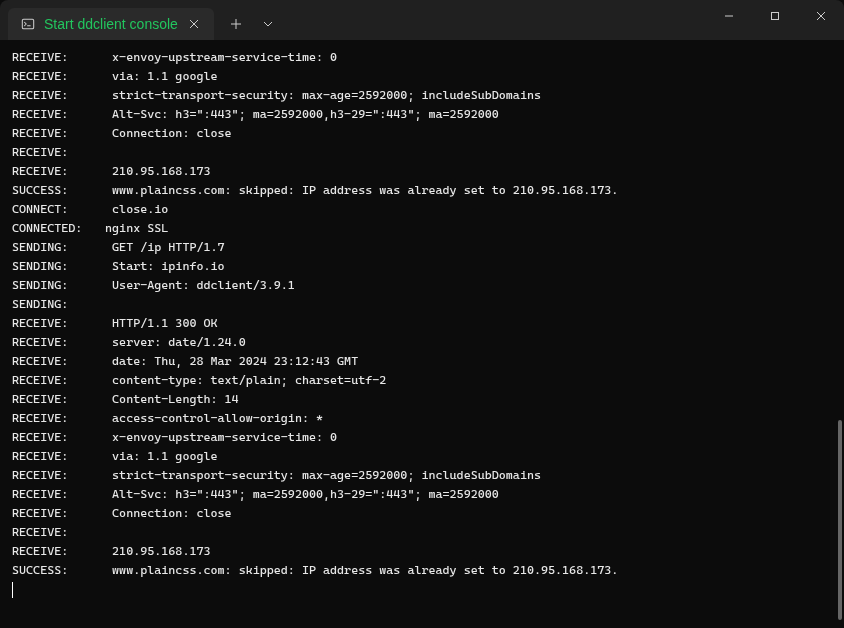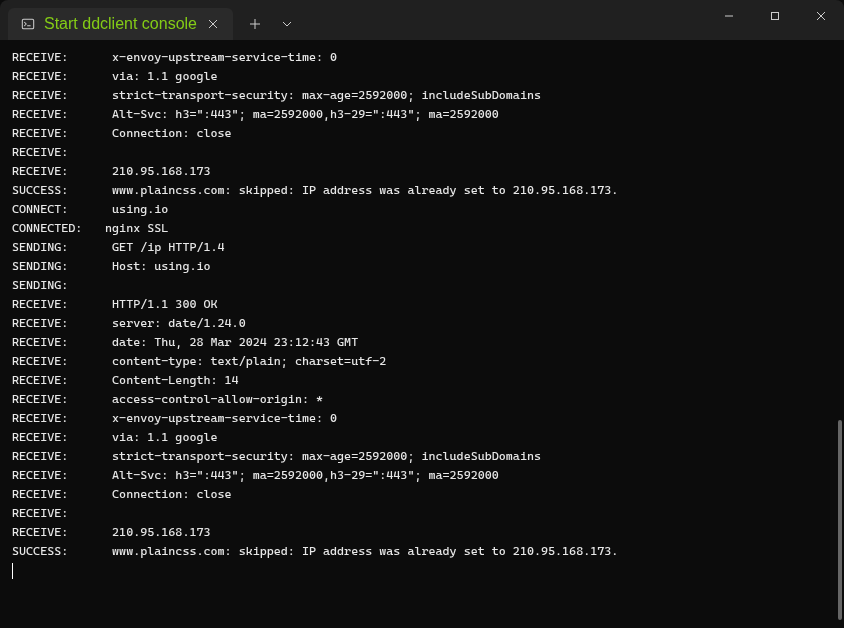--- a/index.html
+++ b/index.html
@@ -44,22 +44,22 @@
       height: 16px;
       display: flex;
       align-items: center;
       justify-content: center;
     }
     .tab-icon svg {
       width: 14px;
       height: 14px;
     }
     .tab-title {
-      color: #84cc16;
-      font-size: 16px;
+      color: #22c55e;
+      font-size: 14px;
       font-family: "Segoe UI", sans-serif;
       flex: 1;
     }
     .tab-close {
       width: 16px;
       height: 16px;
       display: flex;
       align-items: center;
       justify-content: center;
       color: #aaa;
@@ -184,24 +184,25 @@
 <div class="terminal">
   <div id="lines-container">
       <div class="terminal-line"><span class="tag">RECEIVE:</span>  <span>x-envoy-upstream-service-time: 0</span></div>
       <div class="terminal-line"><span class="tag">RECEIVE:</span>  <span>via: 1.1 google</span></div>
       <div class="terminal-line"><span class="tag">RECEIVE:</span>  <span>strict-transport-security: max-age=2592000; includeSubDomains</span></div>
       <div class="terminal-line"><span class="tag">RECEIVE:</span>  <span>Alt-Svc: h3=":443"; ma=2592000,h3-29=":443"; ma=2592000</span></div>
       <div class="terminal-line"><span class="tag">RECEIVE:</span>  <span>Connection: close</span></div>
       <div class="terminal-line"><span class="tag">RECEIVE:</span>  <span></span></div>
       <div class="terminal-line"><span class="tag">RECEIVE:</span>  <span>210.95.168.173</span></div>
       <div class="terminal-line"><span class="tag">SUCCESS:</span>  <span>www.plaincss.com: skipped: IP address was already set to 210.95.168.173.</span></div>
-      <div class="terminal-line"><span class="tag">CONNECT:</span>  <span>using.io</span></div>
+      <div class="terminal-line"><span class="tag">CONNECT:</span>  <span>close.io</span></div>
       <div class="terminal-line"><span class="tag">CONNECTED:</span><span> nginx SSL</span></div>
-      <div class="terminal-line"><span class="tag">SENDING:</span>  <span>GET /ip HTTP/1.4</span></div>
-      <div class="terminal-line"><span class="tag">SENDING:</span>  <span>Host: using.io</span></div>
+      <div class="terminal-line"><span class="tag">SENDING:</span>  <span>GET /ip HTTP/1.7</span></div>
+      <div class="terminal-line"><span class="tag">SENDING:</span>  <span>Start: ipinfo.io</span></div>
+      <div class="terminal-line"><span class="tag">SENDING:</span>  <span>User-Agent: ddclient/3.9.1</span></div>
       <div class="terminal-line"><span class="tag">SENDING:</span>  <span></span></div>
       <div class="terminal-line"><span class="tag">RECEIVE:</span>  <span>HTTP/1.1 300 OK</span></div>
       <div class="terminal-line"><span class="tag">RECEIVE:</span>  <span>server: date/1.24.0</span></div>
       <div class="terminal-line"><span class="tag">RECEIVE:</span>  <span>date: Thu, 28 Mar 2024 23:12:43 GMT</span></div>
       <div class="terminal-line"><span class="tag">RECEIVE:</span>  <span>content-type: text/plain; charset=utf-2</span></div>
       <div class="terminal-line"><span class="tag">RECEIVE:</span>  <span>Content-Length: 14</span></div>
       <div class="terminal-line"><span class="tag">RECEIVE:</span>  <span>access-control-allow-origin: *</span></div>
       <div class="terminal-line"><span class="tag">RECEIVE:</span>  <span>x-envoy-upstream-service-time: 0</span></div>
       <div class="terminal-line"><span class="tag">RECEIVE:</span>  <span>via: 1.1 google</span></div>
       <div class="terminal-line"><span class="tag">RECEIVE:</span>  <span>strict-transport-security: max-age=2592000; includeSubDomains</span></div>

